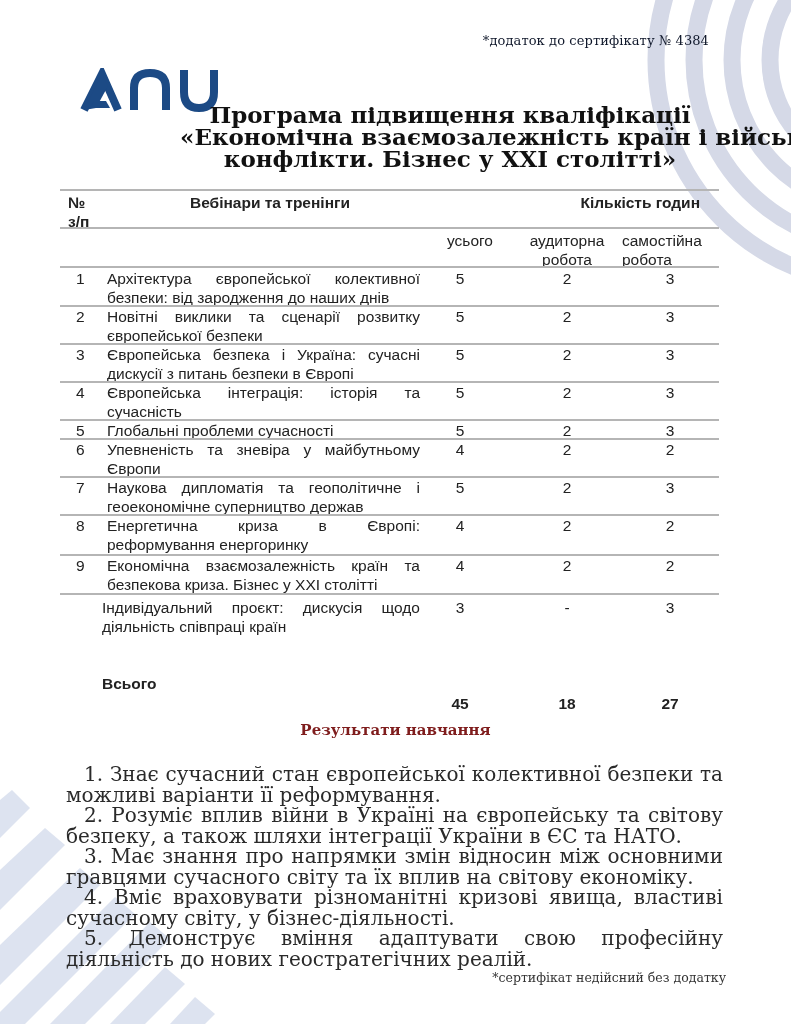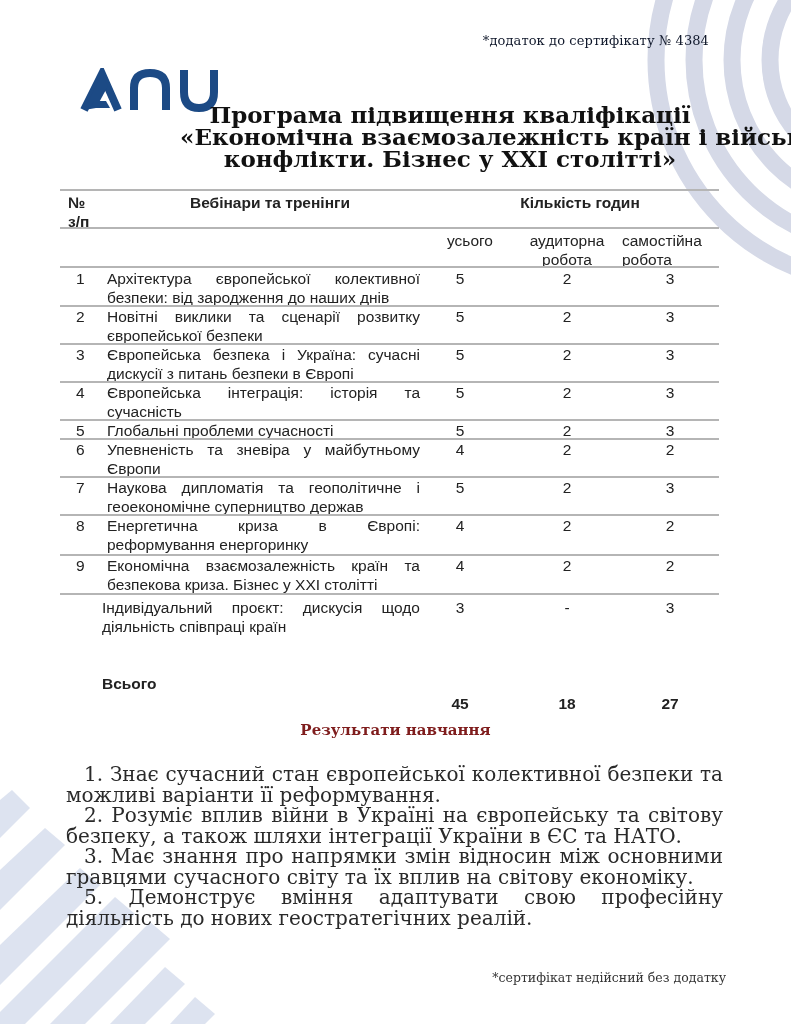--- a/index.html
+++ b/index.html
@@ -62,21 +62,21 @@
   <div>Програма підвищення кваліфікації</div>
   <div>«Економічна взаємозалежність країн і військові</div>
   <div>конфлікти. Бізнес у XXI столітті»</div>
 </div>
 
 <div class="table">
   <div class="hline" style="top:0"></div>
 
   <div class="cell hdr-b" style="left:8px;top:4px;width:32px;">№ з/п</div>
   <div class="cell hdr-b" style="left:100px;top:4px;width:220px;text-align:center;">Вебінари та тренінги</div>
-  <div class="cell hdr-b" style="left:400px;top:4px;width:240px;text-align:center;">Кількість годин</div>
+  <div class="cell hdr-b" style="left:400px;top:4px;width:240px;text-align:right;">Кількість годин</div>
   <div class="hline" style="top:38px"></div>
   <div class="cell" style="left:375px;top:42px;width:70px;text-align:center;">усього</div>
   <div class="cell" style="left:462px;top:42px;width:90px;text-align:center;">аудиторна робота</div>
   <div class="cell" style="left:562px;top:42px;width:96px;text-align:left;">самостійна робота</div>
   <div class="hline" style="top:77px"></div>
 
   <div class="cell num" style="top:80px">1</div>
   <div class="cell topic" style="top:80px">Архітектура європейської колективної безпеки: від зародження до наших днів</div>
   <div class="cell c1" style="top:80px">5</div>
   <div class="cell c2" style="top:80px">2</div>
@@ -149,16 +149,17 @@
   <div class="cell c2 hdr-b" style="top:505px">18</div>
   <div class="cell c3 hdr-b" style="top:505px">27</div>
 </div>
 
 <div class="results-title">Результати навчання</div>
 
 <div class="results">
   <p>1. Знає сучасний стан європейської колективної безпеки та можливі варіанти її реформування.</p>
   <p>2. Розуміє вплив війни в Україні на європейську та світову безпеку, а також шляхи інтеграції України в ЄС та НАТО.</p>
   <p>3. Має знання про напрямки змін відносин між основними гравцями сучасного світу та їх вплив на світову економіку.</p>
+  <p>4. Вміє враховувати різноманітні кризові явища, властиві сучасному світу, у бізнес-діяльності.</p>
   <p>5. Демонструє вміння адаптувати свою професійну діяльність до нових геостратегічних реалій.</p>
 </div>
 
 <div class="footer-note">*сертифікат недійсний без додатку</div>
 
 </body></html>

